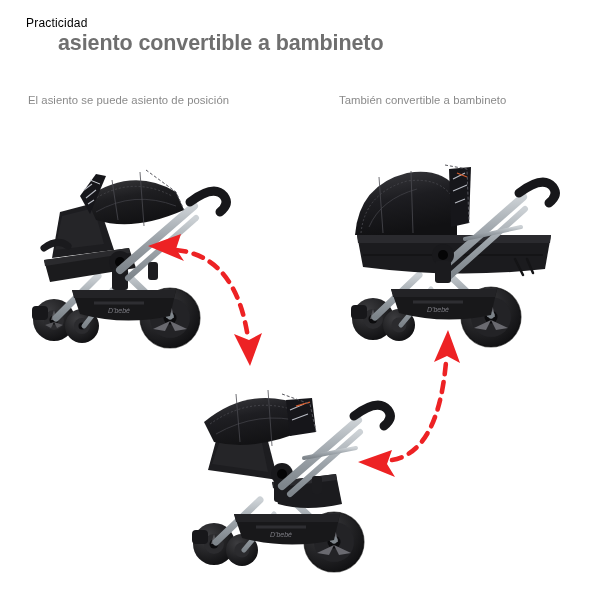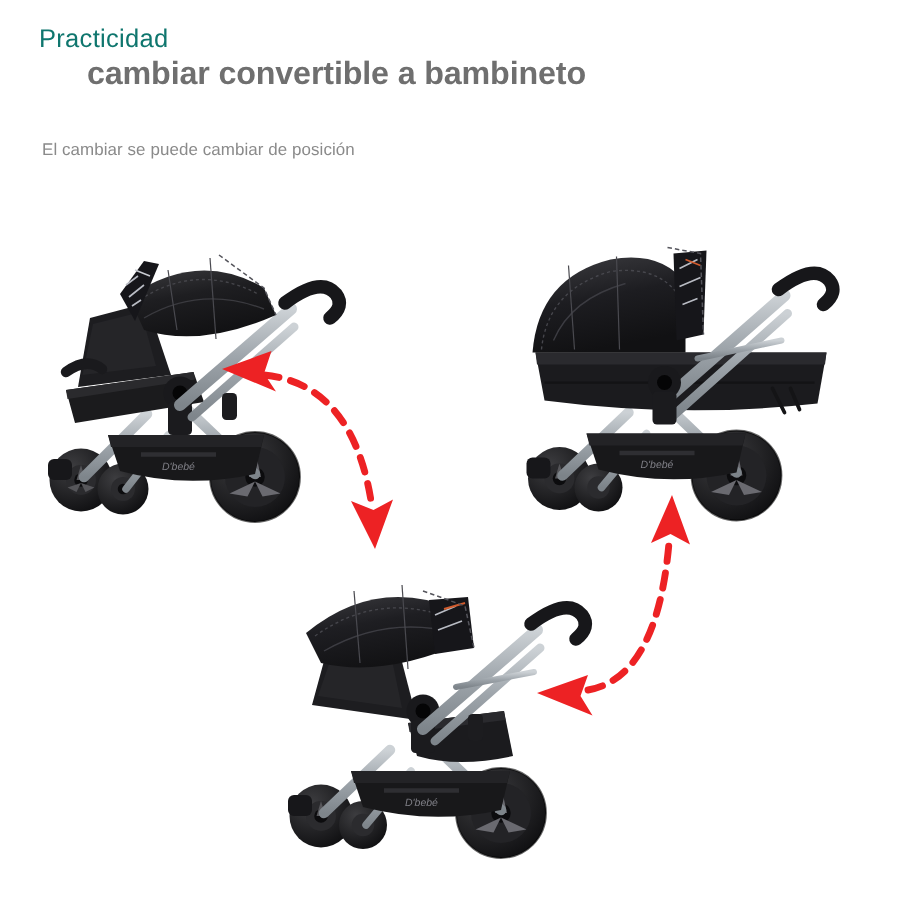--- a/index.html
+++ b/index.html
@@ -19,23 +19,23 @@
   }
 
   
   .head-block {
     position: absolute;
     left: 26px;
     top: 16px;
     width: 540px;
   }
   .kicker {
-    font-size: 17px;
+    font-size: 12px;
     font-weight: 400;
-    color: #0f766e;
+    color: #000000;
     letter-spacing: 0.2px;
     line-height: 1.18;
   }
   .title {
     margin-left: 32px;
     margin-top: 1px;
     font-size: 21.5px;
     font-weight: 700;
     color: #6f6f6f;
     letter-spacing: -0.1px;
@@ -76,24 +76,25 @@
   }
   .logo svg { display:block; }
 </style>
 </head>
 <body>
 
 <div id="page">
 
   <div class="head-block">
     <div class="kicker">Practicidad</div>
-    <div class="title">cambiar convertible a bambineto</div>
+    <div class="title">asiento convertible a bambineto</div>
   </div>
 
-  <div class="caption left">El cambiar se puede cambiar de posición</div>
+  <div class="caption left">El asiento se puede asiento de posición</div>
+  <div class="caption right">También convertible a bambineto</div>
 
   <div class="stroller" style="left:24px; top:140px; width:215px; height:215px;">
     <svg width="215" height="215" viewBox="0 0 215 215" xmlns="http://www.w3.org/2000/svg">
       <defs>
         <linearGradient id="s1canopy" x1="0" y1="0" x2="0.4" y2="1">
           <stop offset="0" stop-color="#3a3a3d"></stop>
             <stop offset="0.45" stop-color="#1e1e21"></stop>
             <stop offset="1" stop-color="#121214"></stop>
         </linearGradient>
         <linearGradient id="s1frame" x1="0" y1="0" x2="0" y2="1">

